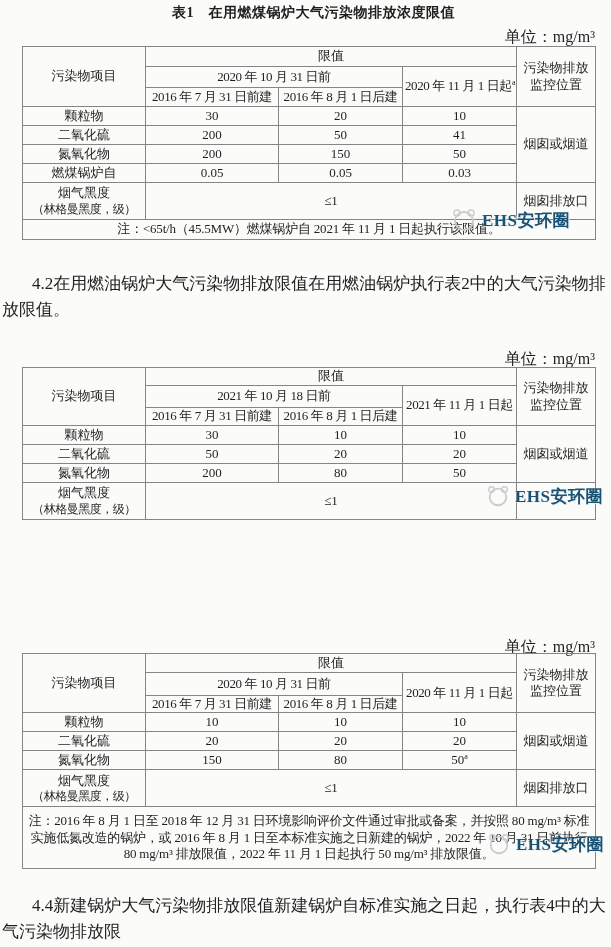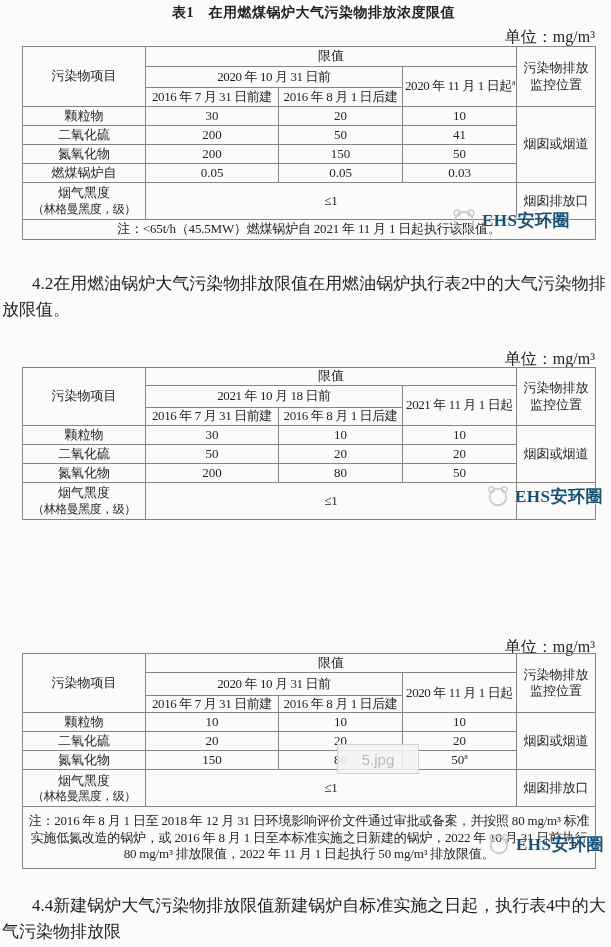--- a/index.html
+++ b/index.html
@@ -271,15 +271,14 @@
 
   <div class="watermark abs" style="left:487px;top:832px">
     <svg width="24" height="24" viewBox="0 0 26 26">
       <circle cx="13" cy="14" r="9" fill="none" stroke="#cacaca" stroke-width="2"></circle>
       <circle cx="6" cy="6" r="3" fill="none" stroke="#cacaca" stroke-width="1.5"></circle>
       <circle cx="20" cy="6" r="3" fill="none" stroke="#cacaca" stroke-width="1.5"></circle>
     </svg>
     <span class="wm-text">EHS安环圈</span>
   </div>
 
-  <div class="img-label abs">5.jpg</div>
 
 </div>
 
 </body></html>

